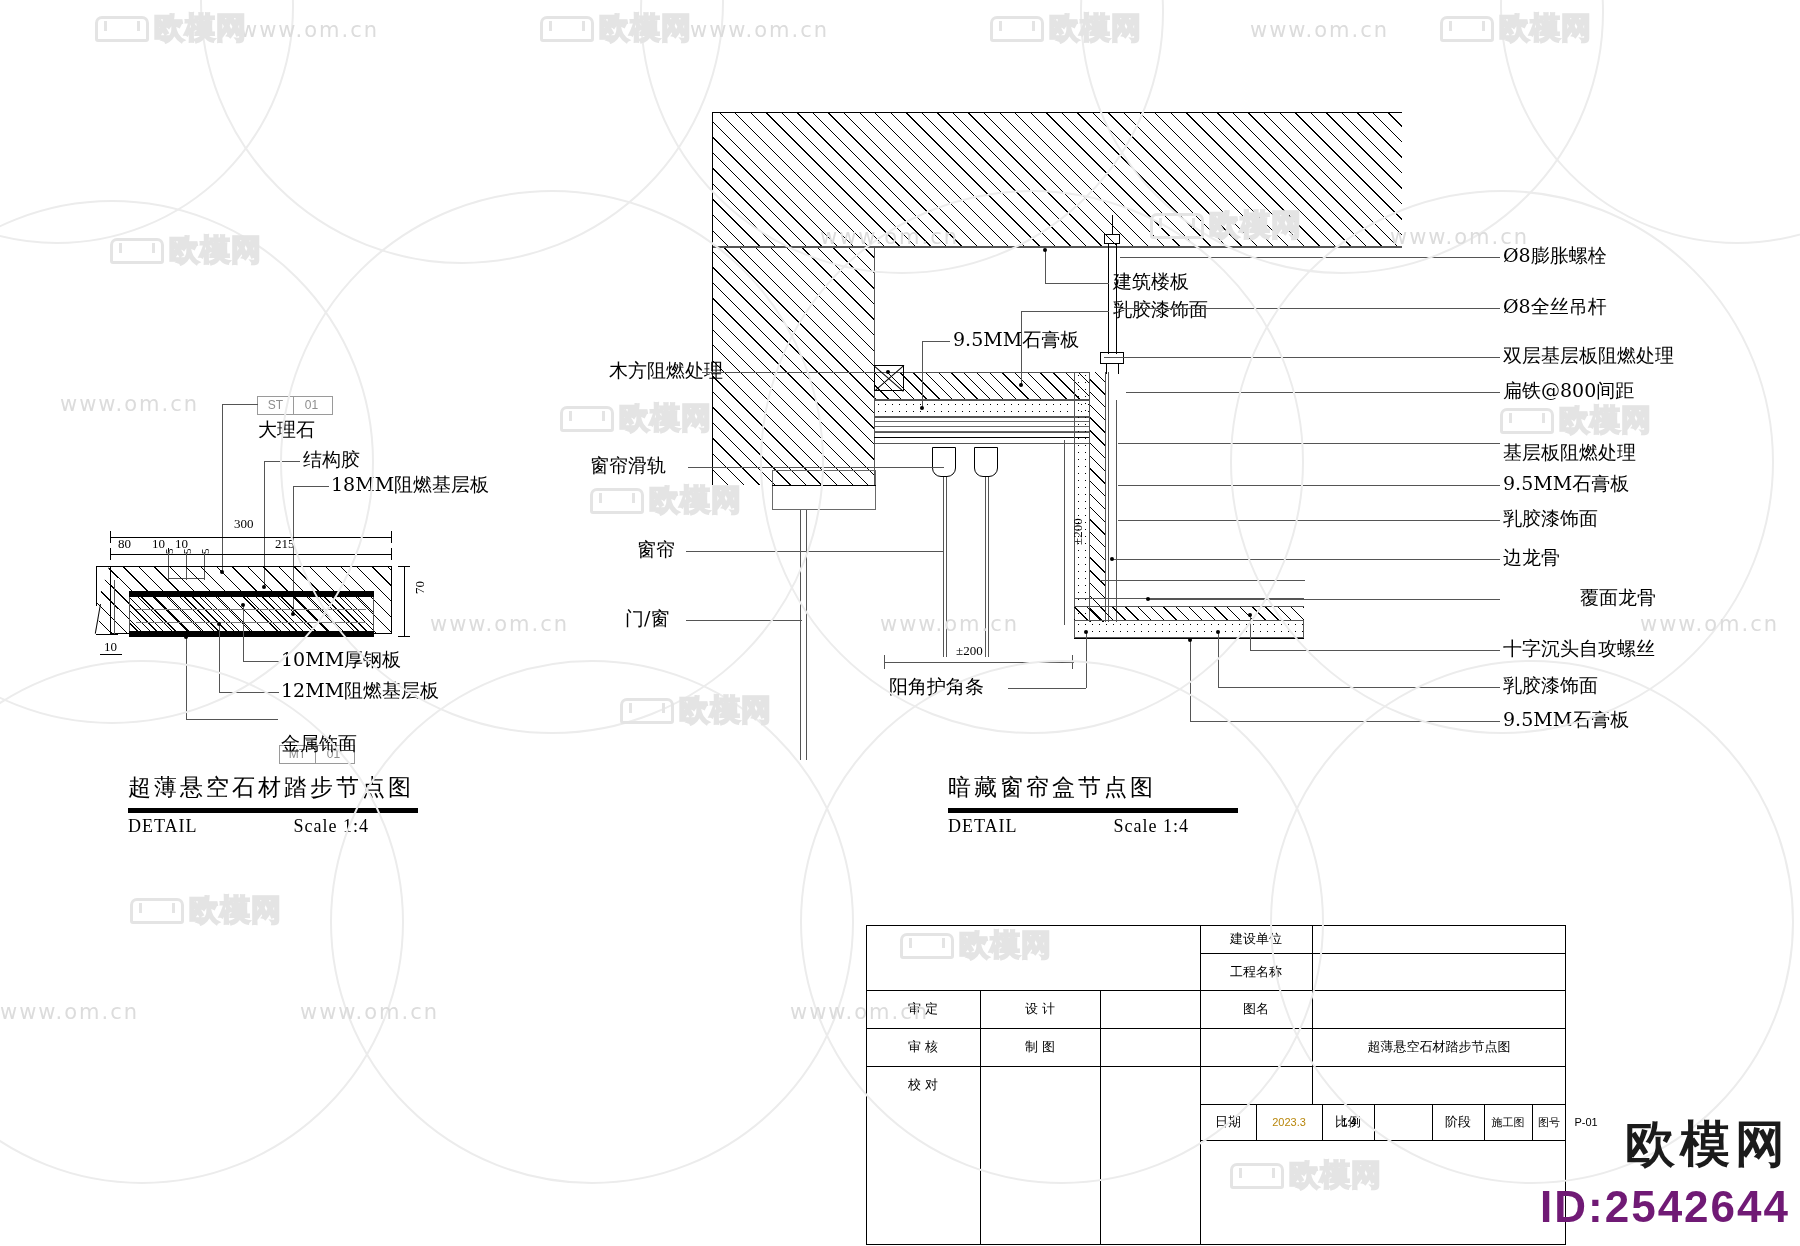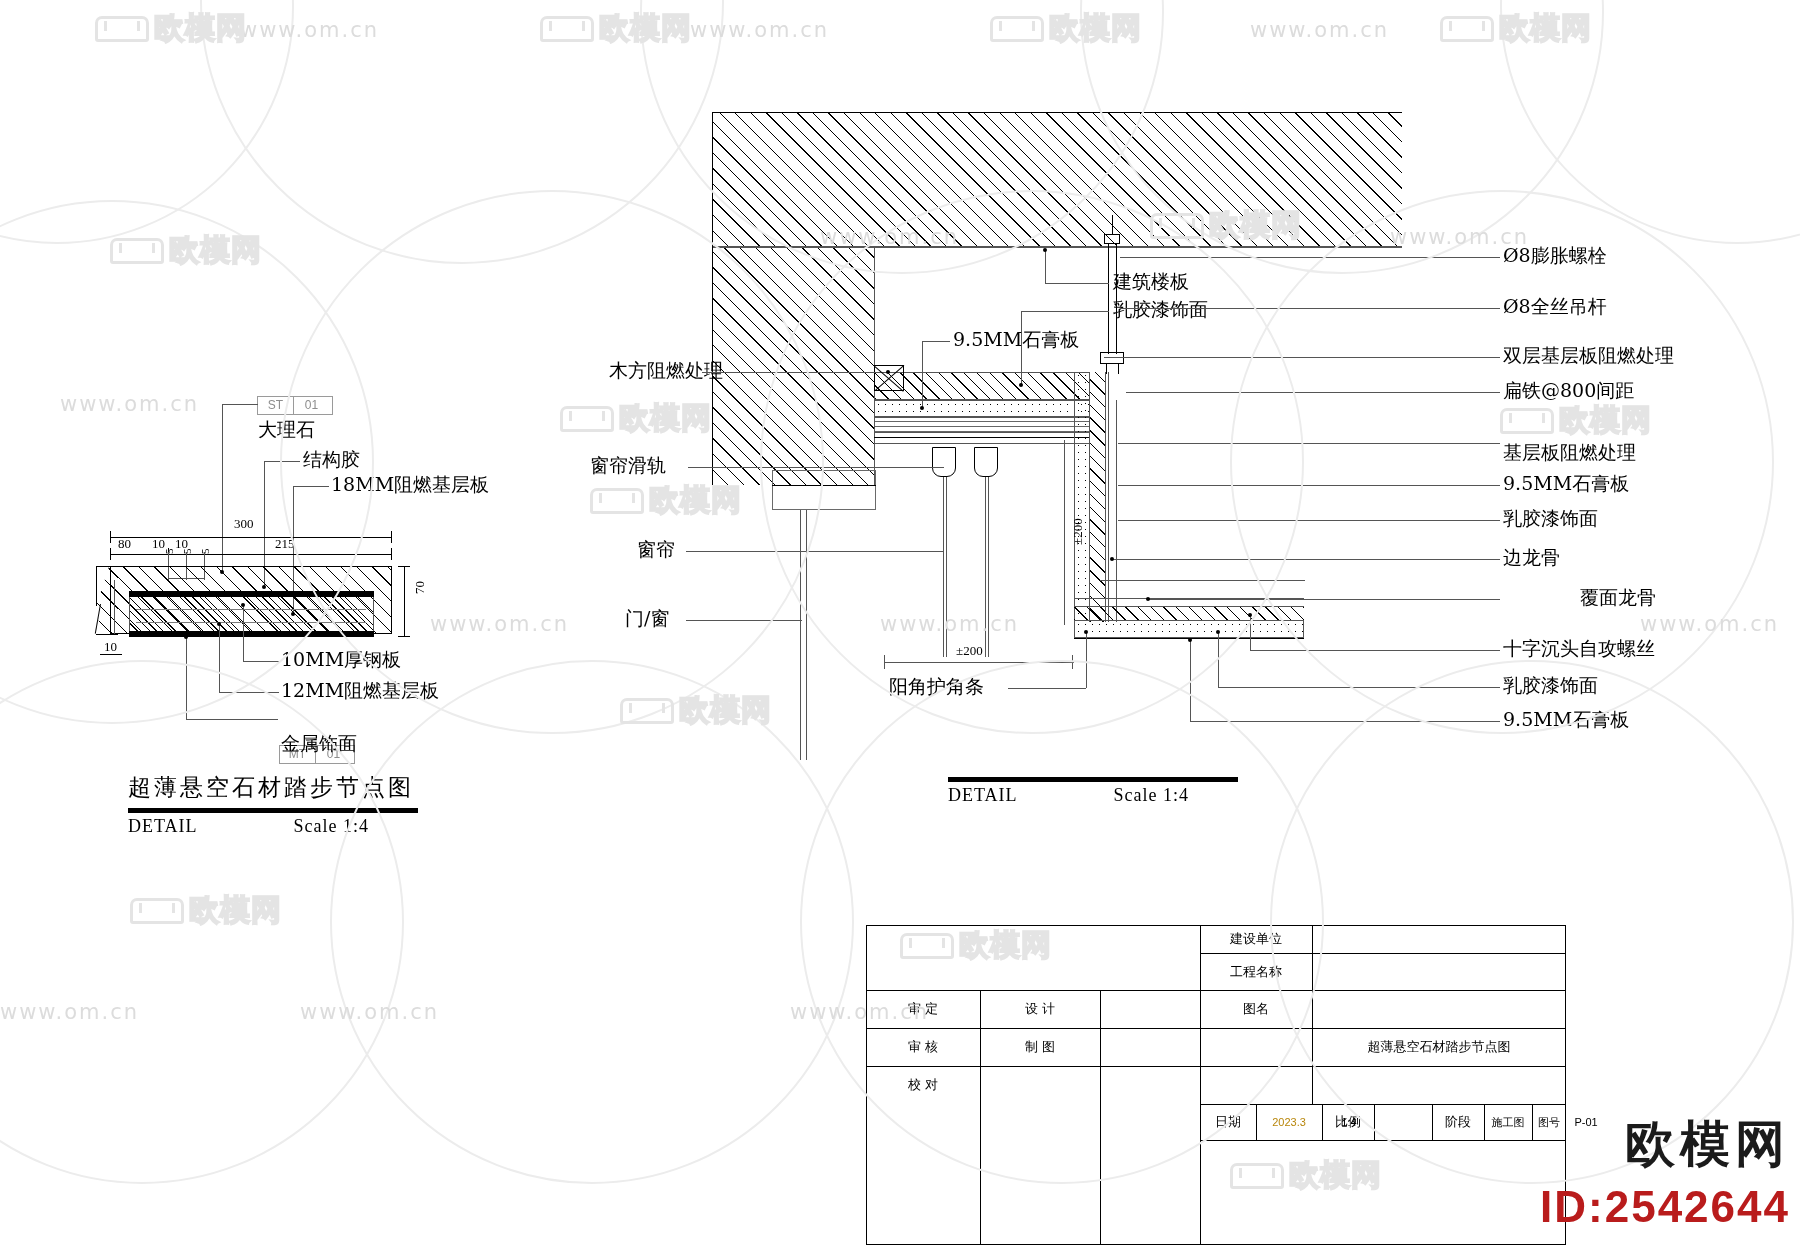--- a/index.html
+++ b/index.html
@@ -65,21 +65,21 @@
   .tb{position:absolute;border:1px solid #000;box-sizing:border-box;}
   .tb-cell{position:absolute;font-size:13px;font-family:"DejaVu Serif",serif;
            display:flex;align-items:center;justify-content:center;box-sizing:border-box;}
   .tb-cell.sm{font-size:11px;font-family:"Liberation Sans",sans-serif;}
 
   
   .site-wm{position:absolute;right:10px;bottom:14px;text-align:right;z-index:9;}
   .site-wm .cn{font-family:"DejaVu Serif",serif;font-size:50px;font-weight:bold;
       color:#1b1b1b;letter-spacing:5px;}
   .site-wm .id{font-family:"Liberation Sans",sans-serif;font-size:44px;
-      font-weight:bold;color:#b91c1c;letter-spacing:2px;margin-top:4px;}
+      font-weight:bold;color:#701a75;letter-spacing:2px;margin-top:4px;}
 </style>
 </head>
 <body>
 
 <div class="stage">
 
   <div class="wm-layer">
     <div class="wm-arc" style="left:-180px;top:-230px;width:470px;height:470px;"></div>
     <div class="wm-arc" style="left:200px;top:-260px;width:520px;height:520px;"></div>
     <div class="wm-arc" style="left:640px;top:-250px;width:520px;height:520px;"></div>
@@ -386,20 +386,21 @@
     <div class="ln lh thin" style="left:1190px;top:721px;width:310px;"></div>
     <div class="ln lv thin" style="left:1190px;top:640px;height:81px;"></div>
     <div class="dot" style="left:1188px;top:638px;"></div>
 
     <div class="lbl cjk" style="left:889px;top:677px;">阳角护角条</div>
     <div class="ln lh thin" style="left:1008px;top:688px;width:78px;"></div>
     <div class="ln lv thin" style="left:1086px;top:632px;height:56px;"></div>
     <div class="dot" style="left:1084px;top:630px;"></div>
 
     <div class="dt-title" style="left:948px;top:772px;width:290px;">
+      <div class="cn-t">暗藏窗帘盒节点图</div>
       <div class="rule"></div>
       <div class="en">
         <span>DETAIL</span><span class="sc">Scale 1:4</span>
       </div>
     </div>
   </div>
 
   <div>
     <div class="tb" style="left:866px;top:925px;width:700px;height:320px;"></div>
 

